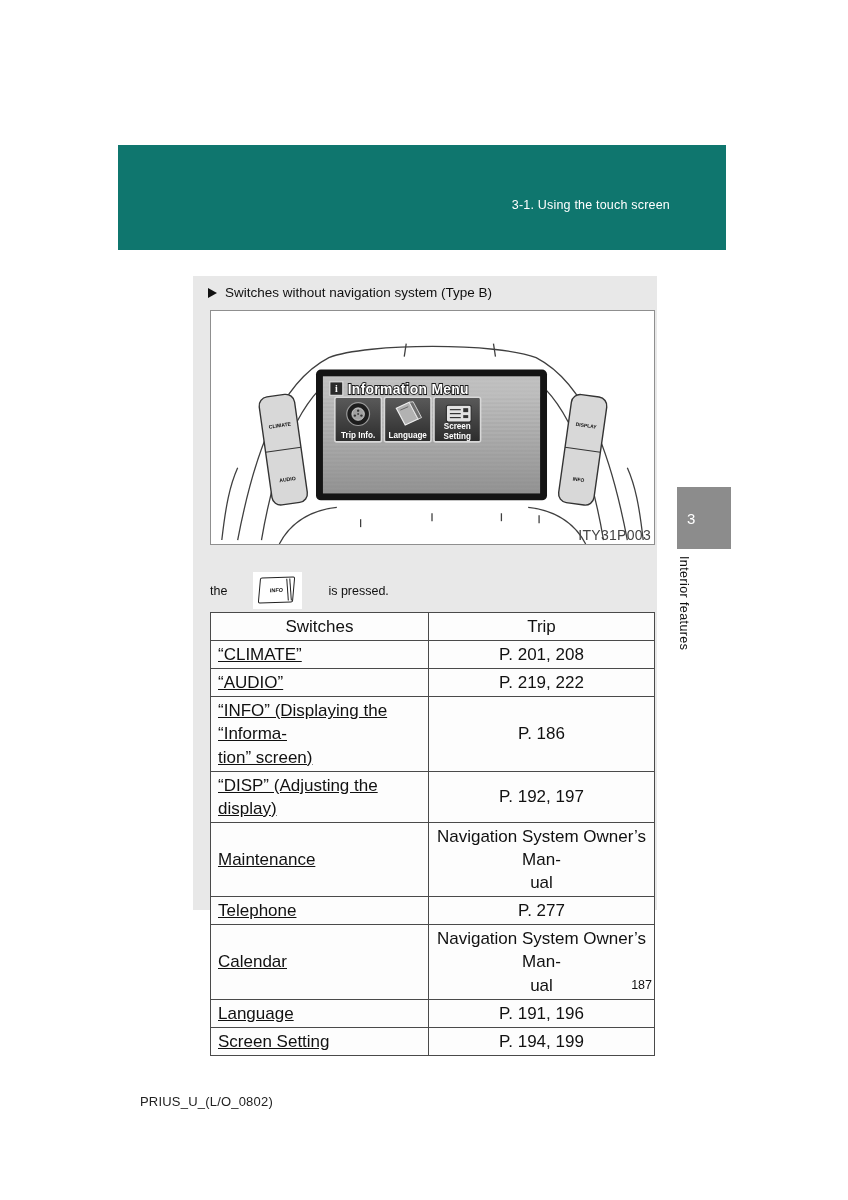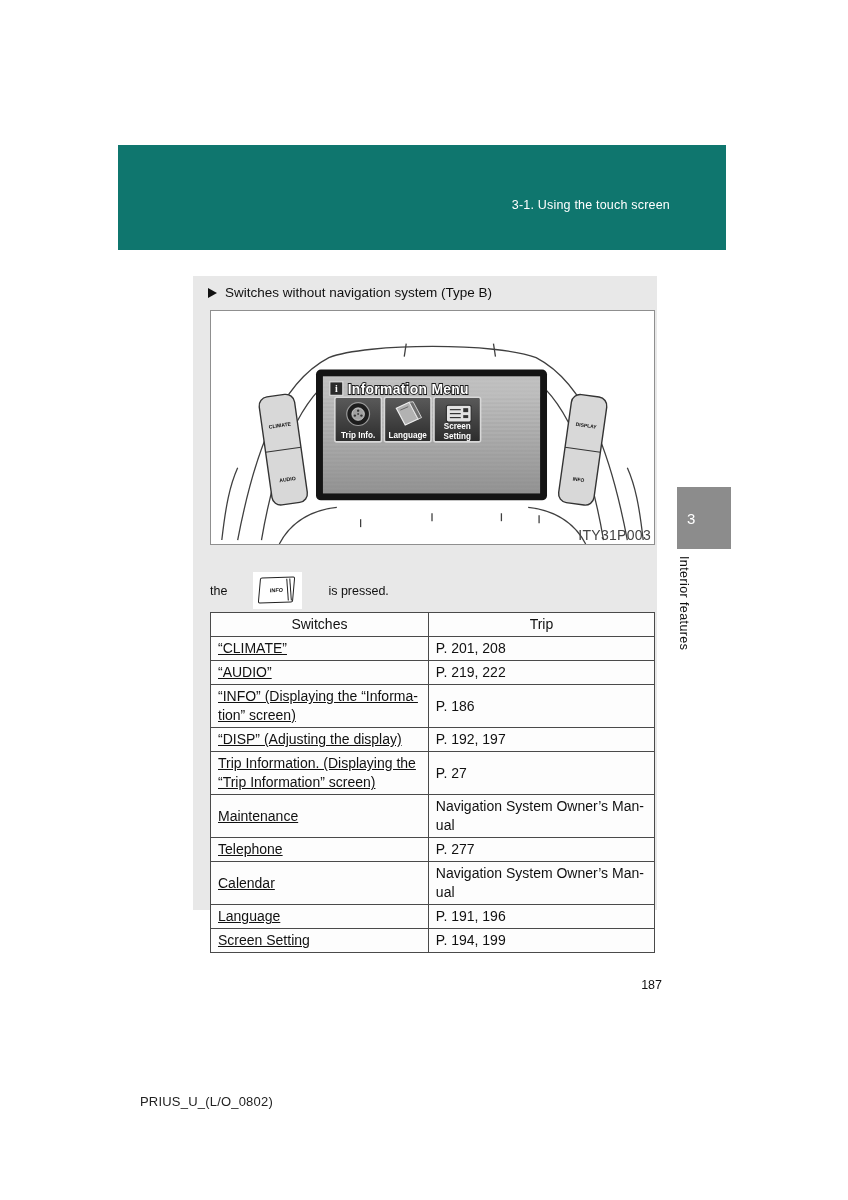--- a/index.html
+++ b/index.html
@@ -53,41 +53,41 @@
     text-align:center;line-height:24px;font-size:5.5px;font-weight:bold;color:#111;
   }
   .info-key::after{
     content:"";position:absolute;right:2.5px;top:1px;bottom:1px;width:2px;
     border-left:1px solid #222;border-right:1px solid #222;transform:skewX(9deg);
   }
 
   
   table.switches{
     position:absolute;left:17px;top:336px;width:445px;border-collapse:collapse;
-    font-size:14px;color:#111;background:#fdfdfd;
+    font-size:17px;color:#111;background:#fdfdfd;
   }
   table.switches td,table.switches th{
     border:1px solid #4a4a4a;padding:2px 7px;text-align:left;vertical-align:middle;
     font-weight:normal;line-height:1.36;white-space:pre-line;
   }
   table.switches th{text-align:center;height:19px;}
-  table.switches td.page{width:216px;}
+  table.switches td.page{width:216px;text-align:center;}
   table.switches td.sw{width:207px;text-decoration:underline;}
 
   
   .chapter-tab{
     left:677px;top:487px;width:54px;height:62px;background:#8c8c8c;color:#fff;
     font-size:15px;display:flex;align-items:center;padding-left:10px;box-sizing:border-box;
   }
   .chapter-title{
     left:677px;top:556px;writing-mode:vertical-rl;text-orientation:mixed;
     font-size:12.5px;color:#111;letter-spacing:0.4px;height:100px;
   }
 
-  .page-number{right:186px;top:978px;font-size:12.5px;color:#111;}
+  .page-number{right:196px;top:978px;font-size:12.5px;color:#111;}
   .doc-code{left:140px;top:1094px;font-size:13px;color:#222;letter-spacing:0.2px;}
 </style>
 </head>
 <body>
 
 <div class="abs header-bar">
   <div class="header-title">3-1. Using the touch screen</div>
 </div>
 
 <div class="abs panel">
@@ -223,25 +223,20 @@
     <tr>
       <td class="sw">“INFO” (Displaying the “Informa-
 tion” screen)</td>
       <td class="page">P. 186</td>
     </tr>
     <tr>
       <td class="sw">“DISP” (Adjusting the display)</td>
       <td class="page">P. 192, 197</td>
     </tr>
     <tr>
-      <td class="sw">Trip Information. (Displaying the
-“Trip Information” screen)</td>
-      <td class="page">P. 27</td>
-    </tr>
-    <tr>
       <td class="sw">Maintenance</td>
       <td class="page">Navigation System Owner’s Man-
 ual</td>
     </tr>
     <tr>
       <td class="sw">Telephone</td>
       <td class="page">P. 277</td>
     </tr>
     <tr>
       <td class="sw">Calendar</td>

